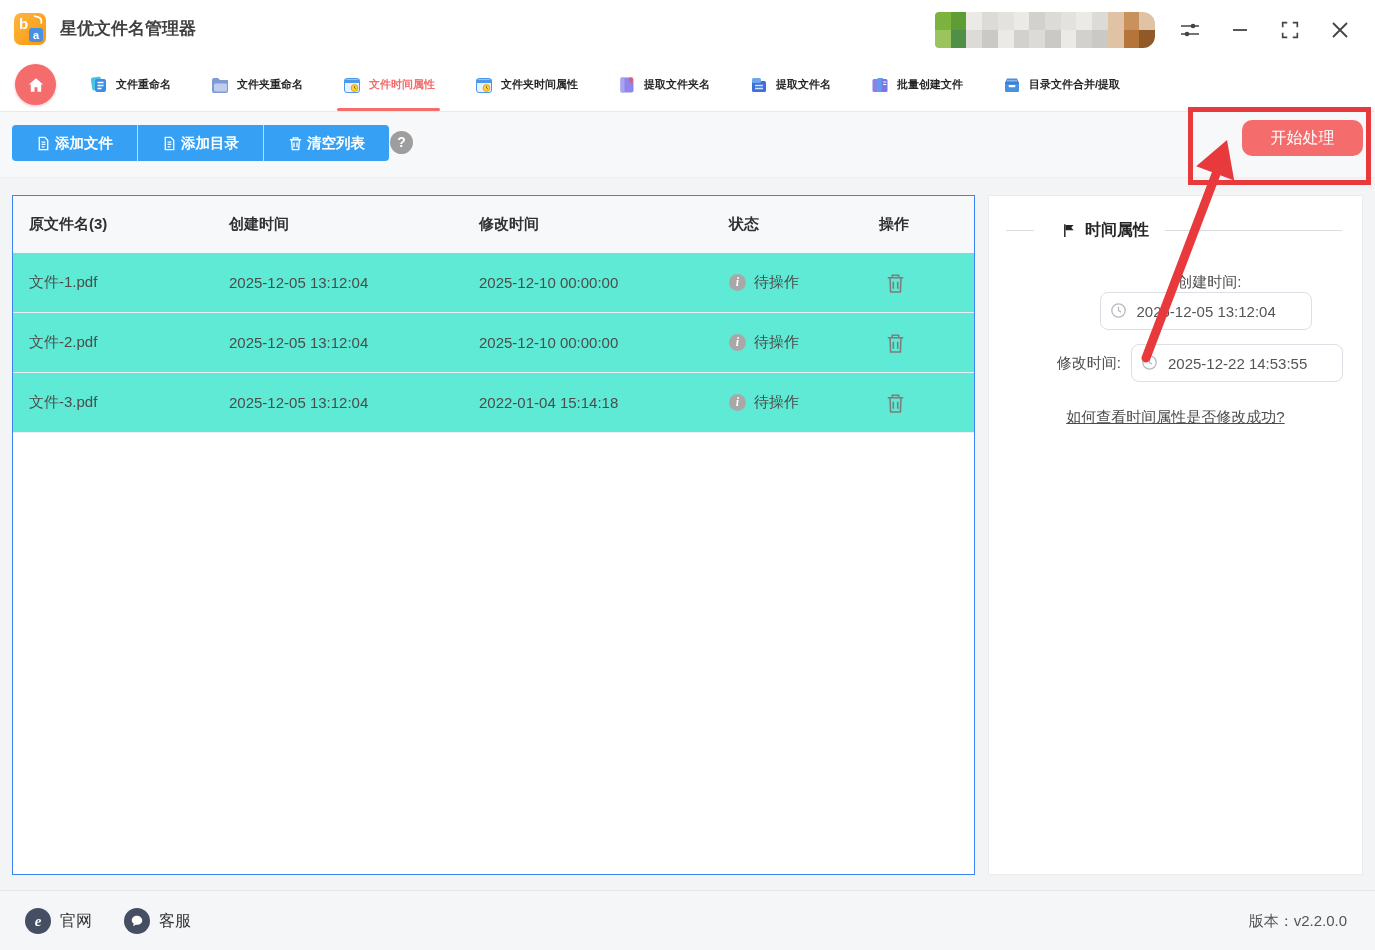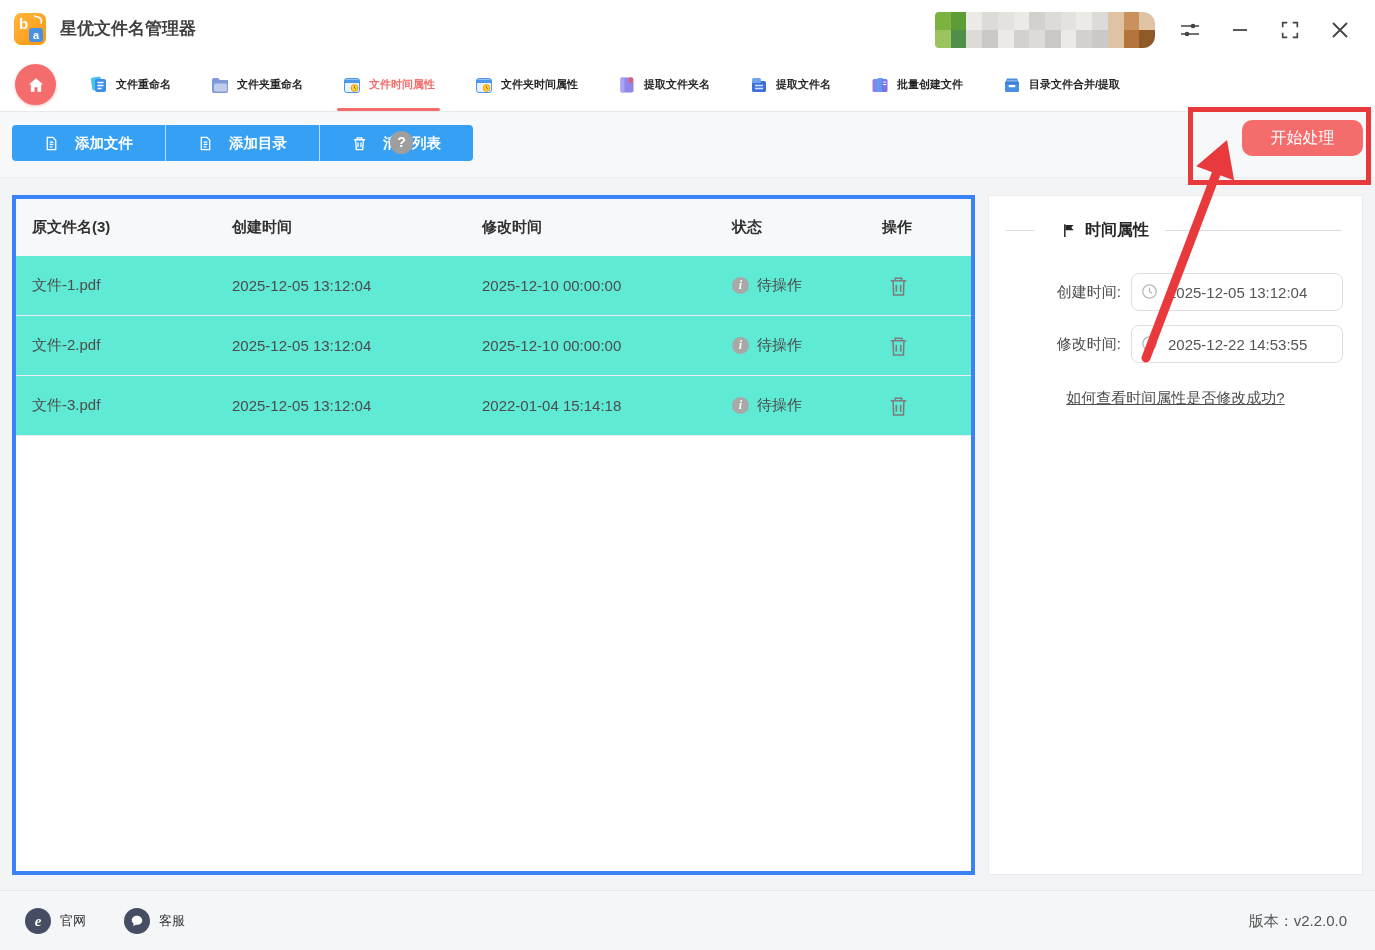--- a/index.html
+++ b/index.html
@@ -33,70 +33,70 @@
   .tabs { position:absolute; left:74px; top:58px; height:53px; display:flex; align-items:stretch; gap:9px; }
   .tab { display:flex; align-items:center; gap:7px; padding:0 15px; font-weight:700; font-size:11px; color:#262626;
          cursor:pointer; position:relative; white-space:nowrap; }
   .tab.active { color:#f56c6c; }
   .tab.active::after { content:""; position:absolute; left:10px; right:10px; bottom:0; height:3px; background:#f56c6c; border-radius:2px; }
   .tab svg { flex:0 0 auto; }
 
   
   .toolbar-strip { position:absolute; left:0; top:112px; width:1375px; height:66px; background:#f7f8fa; border-bottom:1px solid #ededf0; }
   .btn-group { position:absolute; left:12px; top:125px; display:flex; height:36px; border-radius:4px; overflow:hidden; }
-  .blue-btn { display:flex; align-items:center; gap:16px; padding:0 32px; background:#36a0f4; color:#fff;
+  .blue-btn { display:flex; align-items:center; gap:4px; padding:0 24px; background:#36a0f4; color:#fff;
               font-size:14.5px; font-weight:700; cursor:pointer; white-space:nowrap; }
   .blue-btn + .blue-btn { border-left:1px solid rgba(255,255,255,.65); }
   .help-circle { position:absolute; left:390px; top:131px; width:23px; height:23px; border-radius:50%; background:#9e9e9e;
                  color:#fff; font-size:14px; font-weight:700; text-align:center; line-height:23px; cursor:pointer; }
 
   
   .annotation-rect { position:absolute; left:1188px; top:107px; width:183px; height:78px; border:5px solid #e83a3c; z-index:5; }
   .start-btn { position:absolute; left:1242px; top:120px; width:121px; height:36px; background:#f56c6c; border:none;
                border-radius:10px; color:#fff; font-size:16px; font-weight:400; font-family:inherit; cursor:pointer; z-index:6;
                display:flex; align-items:center; justify-content:center; white-space:nowrap; }
   .annotation-arrow { position:absolute; left:1100px; top:100px; width:180px; height:300px; z-index:7; pointer-events:none; }
 
   
-  .table-panel { position:absolute; left:12px; top:195px; width:963px; height:680px; background:#fff; border:4px solid #3b82f6; }
+  .table-panel { position:absolute; left:12px; top:195px; width:963px; height:680px; background:#fff; border:1px solid #3b82f6; }
   .t-row { display:flex; align-items:center; }
   .t-head { height:57px; background:#f7f8fa; font-weight:700; font-size:15px; color:#303030; }
   .t-body-row { height:60px; border-bottom:1px solid #ebeef5; font-size:15px; color:#4c4c4c; background:#5eead4; }
   .c1 { width:216px; padding-left:16px; white-space:nowrap; }
   .c2 { width:250px; white-space:nowrap; }
   .c3 { width:250px; white-space:nowrap; }
   .c4 { width:150px; display:flex; align-items:center; gap:8px; white-space:nowrap; }
   .c5 { flex:1; display:flex; align-items:center; }
   .info-badge { width:17px; height:17px; border-radius:50%; background:#a8a8a8; color:#fff; font-family:"Liberation Serif",serif;
                 font-style:italic; font-weight:700; font-size:12px; line-height:17px; text-align:center; flex:0 0 auto; }
   .trash-btn { background:none; border:none; cursor:pointer; padding:2px; margin-left:4px; display:flex; }
 
   
   .side-panel { position:absolute; left:988px; top:195px; width:375px; height:680px; background:#fff; border:1px solid #ececee; }
   .sec-head { display:flex; align-items:center; margin-top:24px; }
   .sec-line { height:1px; background:#dcdcdc; }
   .sec-line.l { width:28px; margin-left:17px; }
   .sec-line.r { flex:1; margin-left:16px; margin-right:20px; }
   .sec-title { display:flex; align-items:center; gap:8px; margin-left:28px; font-size:16px; font-weight:700; color:#262626; white-space:nowrap; }
   .field-row { display:flex; align-items:center; margin:14px 0 0 50px; }
-  .field-row.first { margin-top:32px; }
+  .field-row.first { margin-top:32px;flex-direction:column; }
   .field-label { width:82px; text-align:right; font-size:15px; color:#4c4c4c; white-space:nowrap; }
   .time-input-wrap { position:relative; margin-left:10px; }
   .time-input { width:212px; height:38px; border:1px solid #dcdfe6; border-radius:8px; padding:0 10px 0 36px;
                 font-size:15px; color:#555; font-family:inherit; background:#fff; outline:none; }
   .clock-ico { position:absolute; left:10px; top:10px; }
   .help-link { display:block; margin-top:26px; text-align:center; font-size:15px; color:#4c4c4c; text-decoration:underline; cursor:pointer; }
 
   
   .footer { position:absolute; left:0; top:890px; width:1375px; height:60px; background:#f5f6f8; border-top:1px solid #e8e8e8; }
   .foot-item { position:absolute; top:0; height:60px; display:flex; align-items:center; gap:9px; cursor:pointer; }
   .foot-item.site { left:25px; } .foot-item.support { left:124px; }
   .foot-circle { width:26px; height:26px; border-radius:50%; background:#454e63; display:flex; align-items:center; justify-content:center;
                  color:#fff; font-size:15px; font-family:"Liberation Serif",serif; font-style:italic; font-weight:700; }
-  .foot-label { font-size:13px; color:#333; white-space:nowrap; }
+  .foot-label { font-size:16px; color:#333; white-space:nowrap; }
   .version { position:absolute; right:28px; top:0; height:60px; display:flex; align-items:center; font-size:15px; color:#555; white-space:nowrap; }
 </style>
 </head>
 <body>
 
 <div class="stage">
 
   <div class="titlebar">
     <div class="app-icon">
       <span class="lb">b</span>

